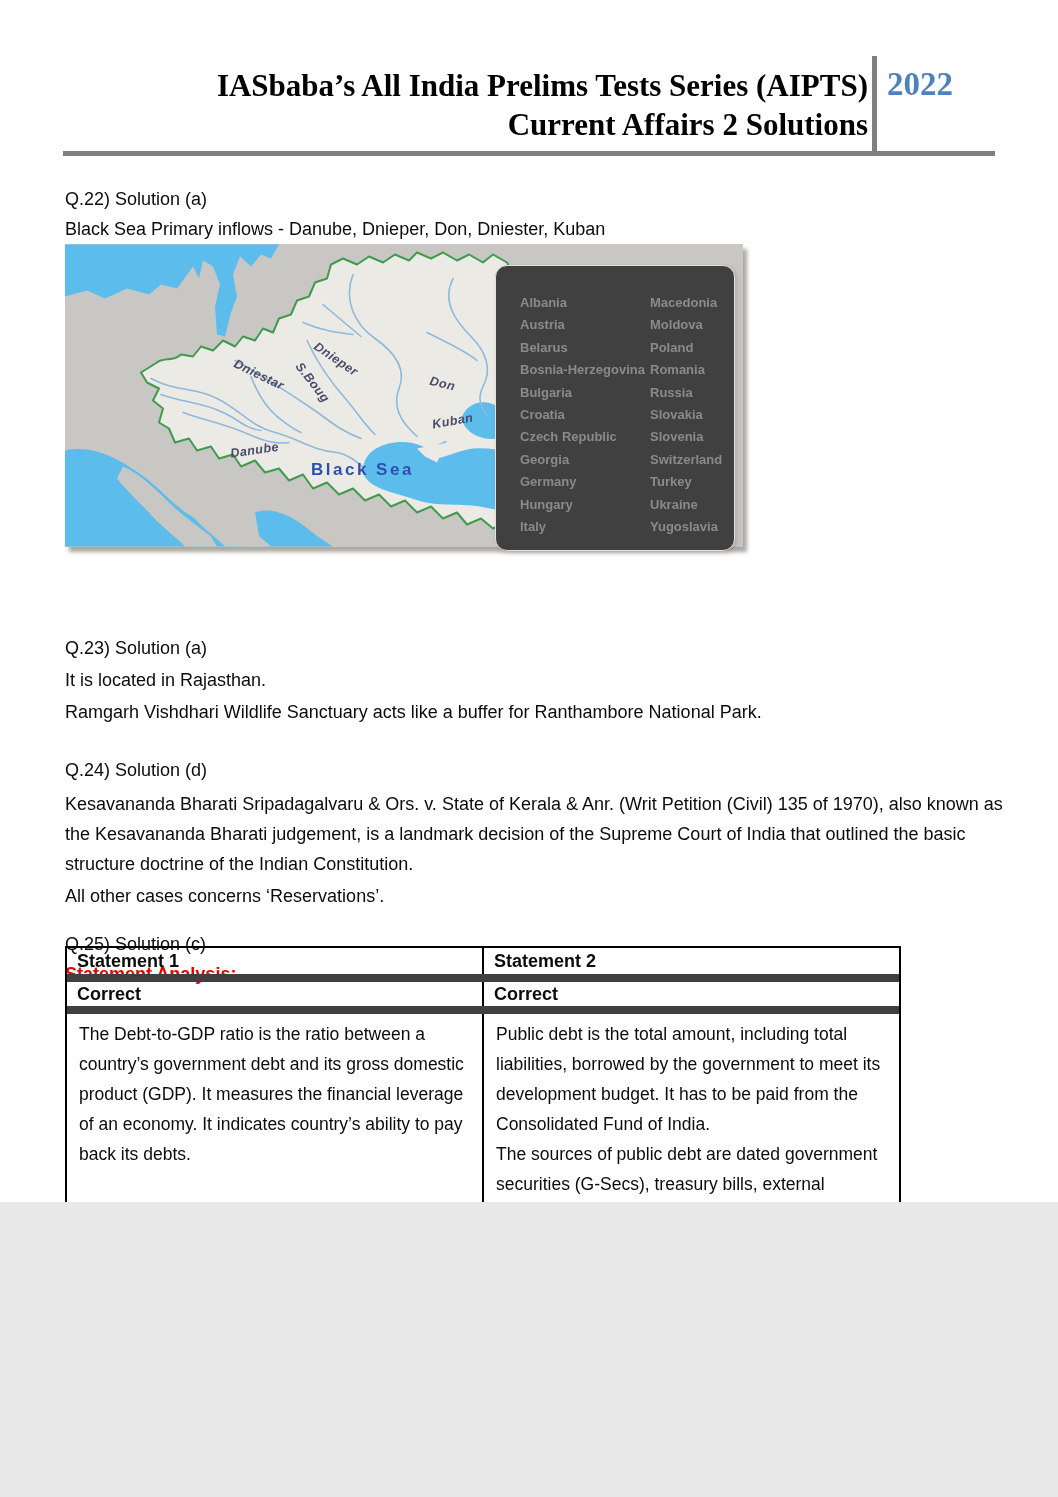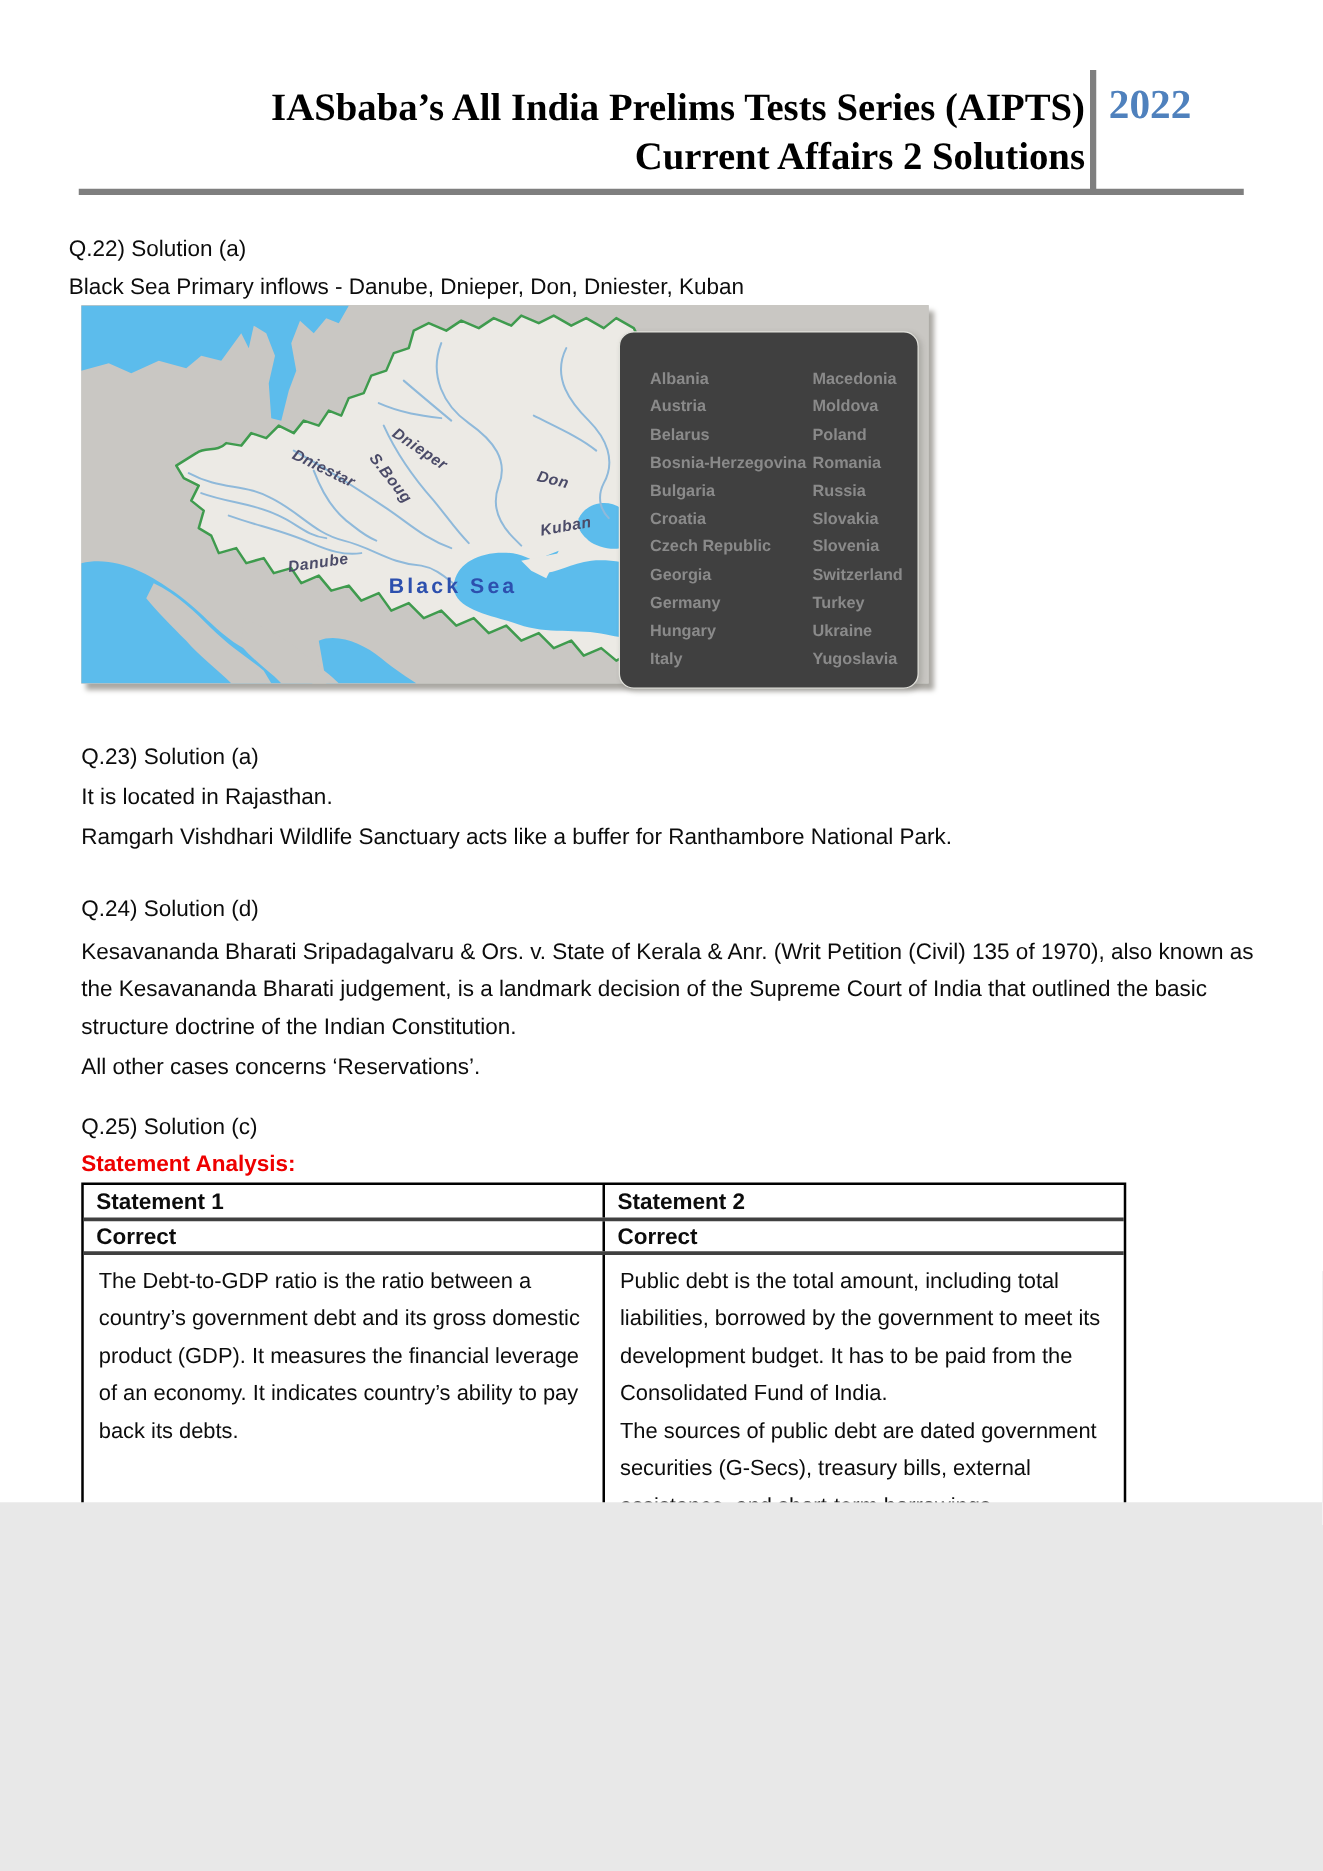--- a/index.html
+++ b/index.html
@@ -17,22 +17,22 @@
     font-weight:bold; font-size:31px; line-height:39px; color:#000;
   }
   .hdr-bar { position:absolute; left:872px; top:56px; width:5px; height:97px; background:#7f7f7f; }
   .hdr-year {
     position:absolute; left:887px; top:66px;
     font-family:"Liberation Serif", serif; font-weight:bold; font-size:33px; color:#4F81BD;
   }
   .hdr-rule { position:absolute; left:63px; top:151px; width:932px; height:5px; background:#7f7f7f; }
 
   
-  .tline { position:absolute; left:55px; font-size:18px; line-height:30px; }
-  .block { position:absolute; left:65px; width:940px; font-size:18px; line-height:30px; }
+  .tline { position:absolute; left:65px; font-size:18px; line-height:30px; }
+  .block { position:absolute; left:65px; width:940px; font-size:18px; line-height:30px;margin-top:43px; }
 
   
   .map-wrap {
     position:absolute; left:65px; top:244px; width:678px; height:303px;
     box-shadow:4px 5px 4px #aaa8a3; background:#c9c7c3;
   }
   .map-wrap svg { display:block; }
   .river-label {
     font-family:"Liberation Sans", sans-serif; font-size:12.5px; font-weight:bold; font-style:italic;
     fill:#4b4b68; letter-spacing:0.5px;
@@ -53,21 +53,21 @@
 
   
   .red-label { color:#EE0000; font-weight:bold; }
 
   
   .stmt-table {
     position:absolute; left:65px; top:946px; width:836px;
     border:2px solid #000; font-size:17.5px;
   }
   .t-row { display:grid; grid-template-columns:417px 1fr; }
-  .t-row + .t-row { border-top:3px solid #404040; }
+  .t-row + .t-row { border-top:8px solid #404040; }
   .t-cell { padding:2px 10px; }
   .t-cell:first-child { border-right:2px solid #000; }
   .t-head .t-cell, .t-verdict .t-cell { text-align:left; font-weight:bold; font-size:18px; }
   .t-head .t-cell { padding:3px 10px 2px; }
   .t-verdict .t-cell { padding:2px 10px 1px; }
   .t-body .t-cell { padding:5px 12px 8px; line-height:30px; min-height:242px; }
 
   
   .ftr-rule { position:absolute; left:63px; top:1362px; width:932px; height:2px; background:#d9d9d9; }
   .ftr-link {

